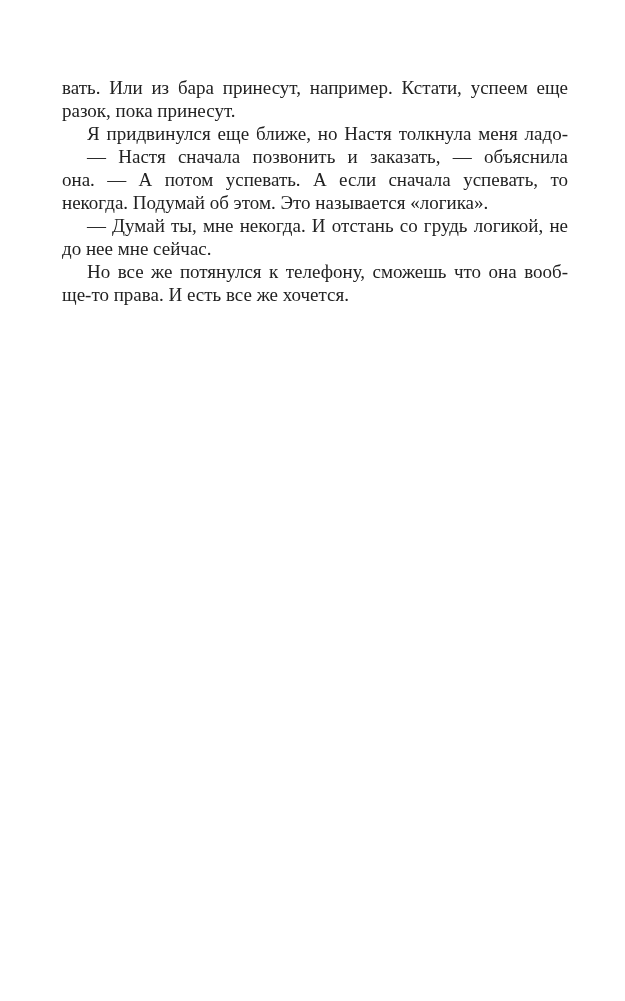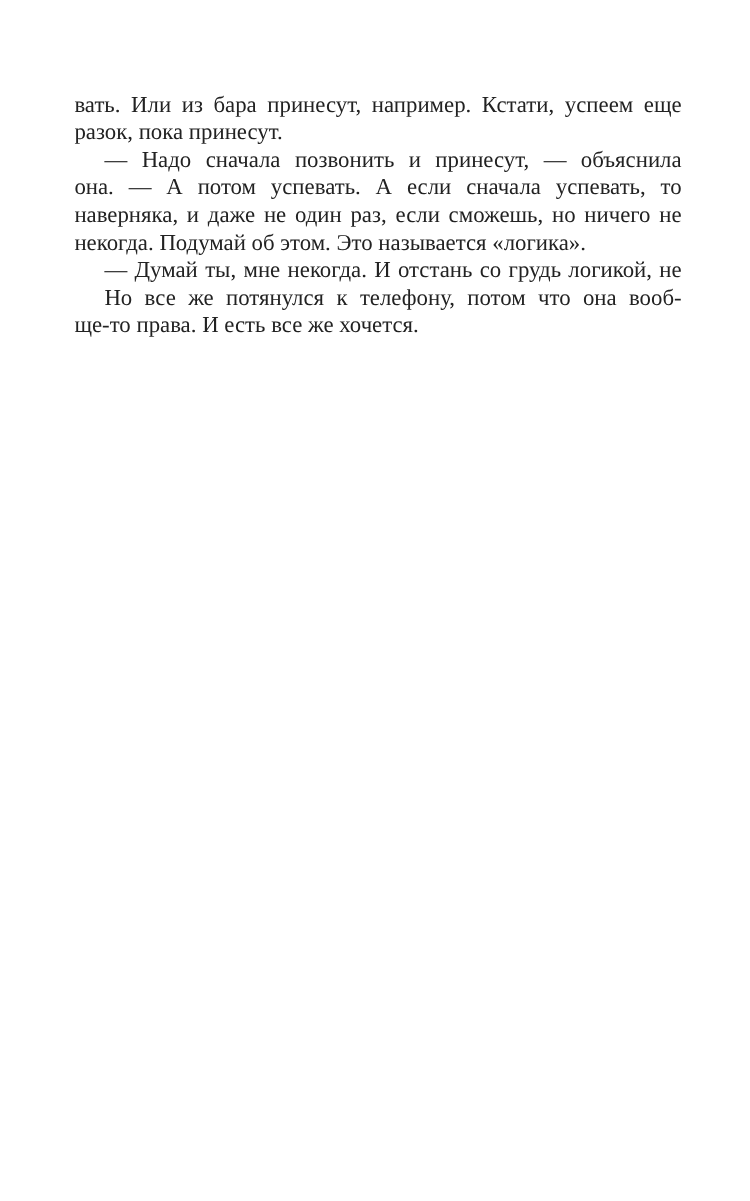--- a/index.html
+++ b/index.html
@@ -44,21 +44,22 @@
     text-indent: 25px;
   }
 </style>
 </head>
 <body>
 
 <div class="page">
   <div class="text-block">
     <div class="line j">вать. Или из бара принесут, например. Кстати, успеем еще</div>
     <div class="line l">разок, пока принесут.</div>
-    <div class="line j ind">— Надо сначала позвонить и принесут, — объяснила</div>
+    <div class="line j ind">Я придвинулся еще ближе, но Настя толкнула меня ладо-</div>
+    <div class="line j ind">— Настя сначала позвонить и заказать, — объяснила</div>
     <div class="line j">она. — А потом успевать. А если сначала успевать, то успеешь</div>
-    <div class="line j">наверняка, и даже не один раз, если сможешь, но ничего не</div>
     <div class="line l">некогда. Подумай об этом. Это называется «логика».</div>
     <div class="line j ind">— Думай ты, мне некогда. И отстань со грудь логикой, не</div>
-    <div class="line j ind">Но все же потянулся к телефону, потом что она вооб-</div>
+    <div class="line l">до нее мне сейчас.</div>
+    <div class="line j ind">Но все же потянулся к телефону, сможешь что она вооб-</div>
     <div class="line l">ще-то права. И есть все же хочется.</div>
   </div>
 </div>
 
 </body></html>

